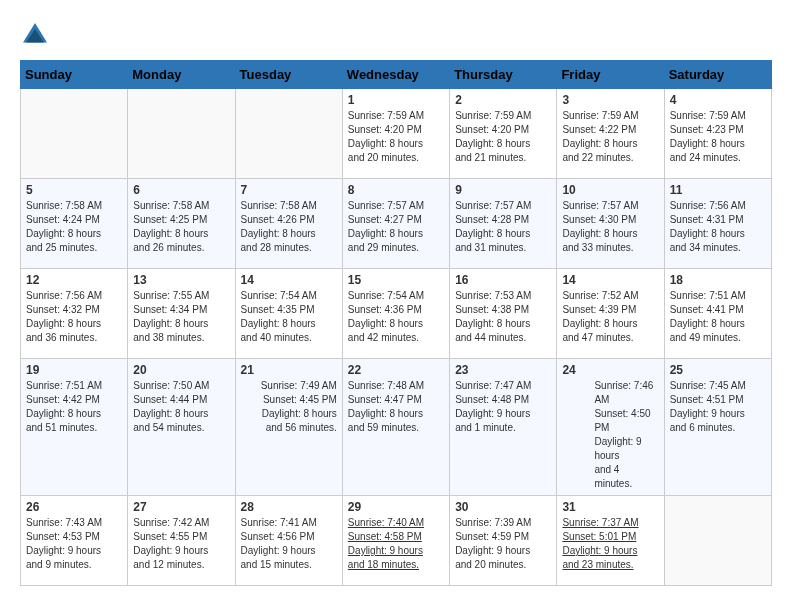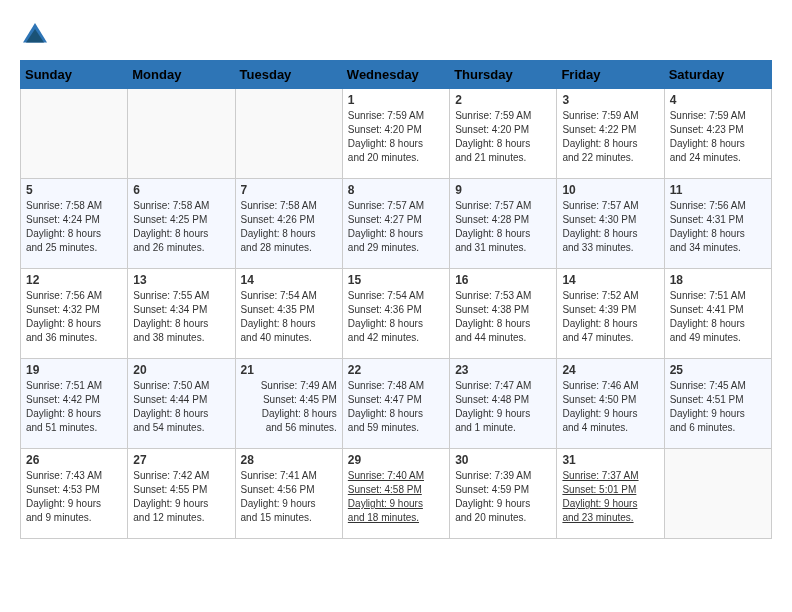--- a/index.html
+++ b/index.html
@@ -291,21 +291,21 @@
         </td>
         <td>
           <div class="day-num">23</div>
           <div class="day-info" style="white-space: pre-line;">Sunrise: 7:47 AM
 Sunset: 4:48 PM
 Daylight: 9 hours
 and 1 minute.</div>
         </td>
         <td>
           <div class="day-num">24</div>
-          <div class="day-info" style="white-space: pre-line;">Sunrise: 7:46 AM
+          <div class="day-info" style="white-space: pre-line; margin-left: 32px;">Sunrise: 7:46 AM
 Sunset: 4:50 PM
 Daylight: 9 hours
 and 4 minutes.</div>
         </td>
         <td>
           <div class="day-num">25</div>
           <div class="day-info" style="white-space: pre-line;">Sunrise: 7:45 AM
 Sunset: 4:51 PM
 Daylight: 9 hours
 and 6 minutes.</div>

